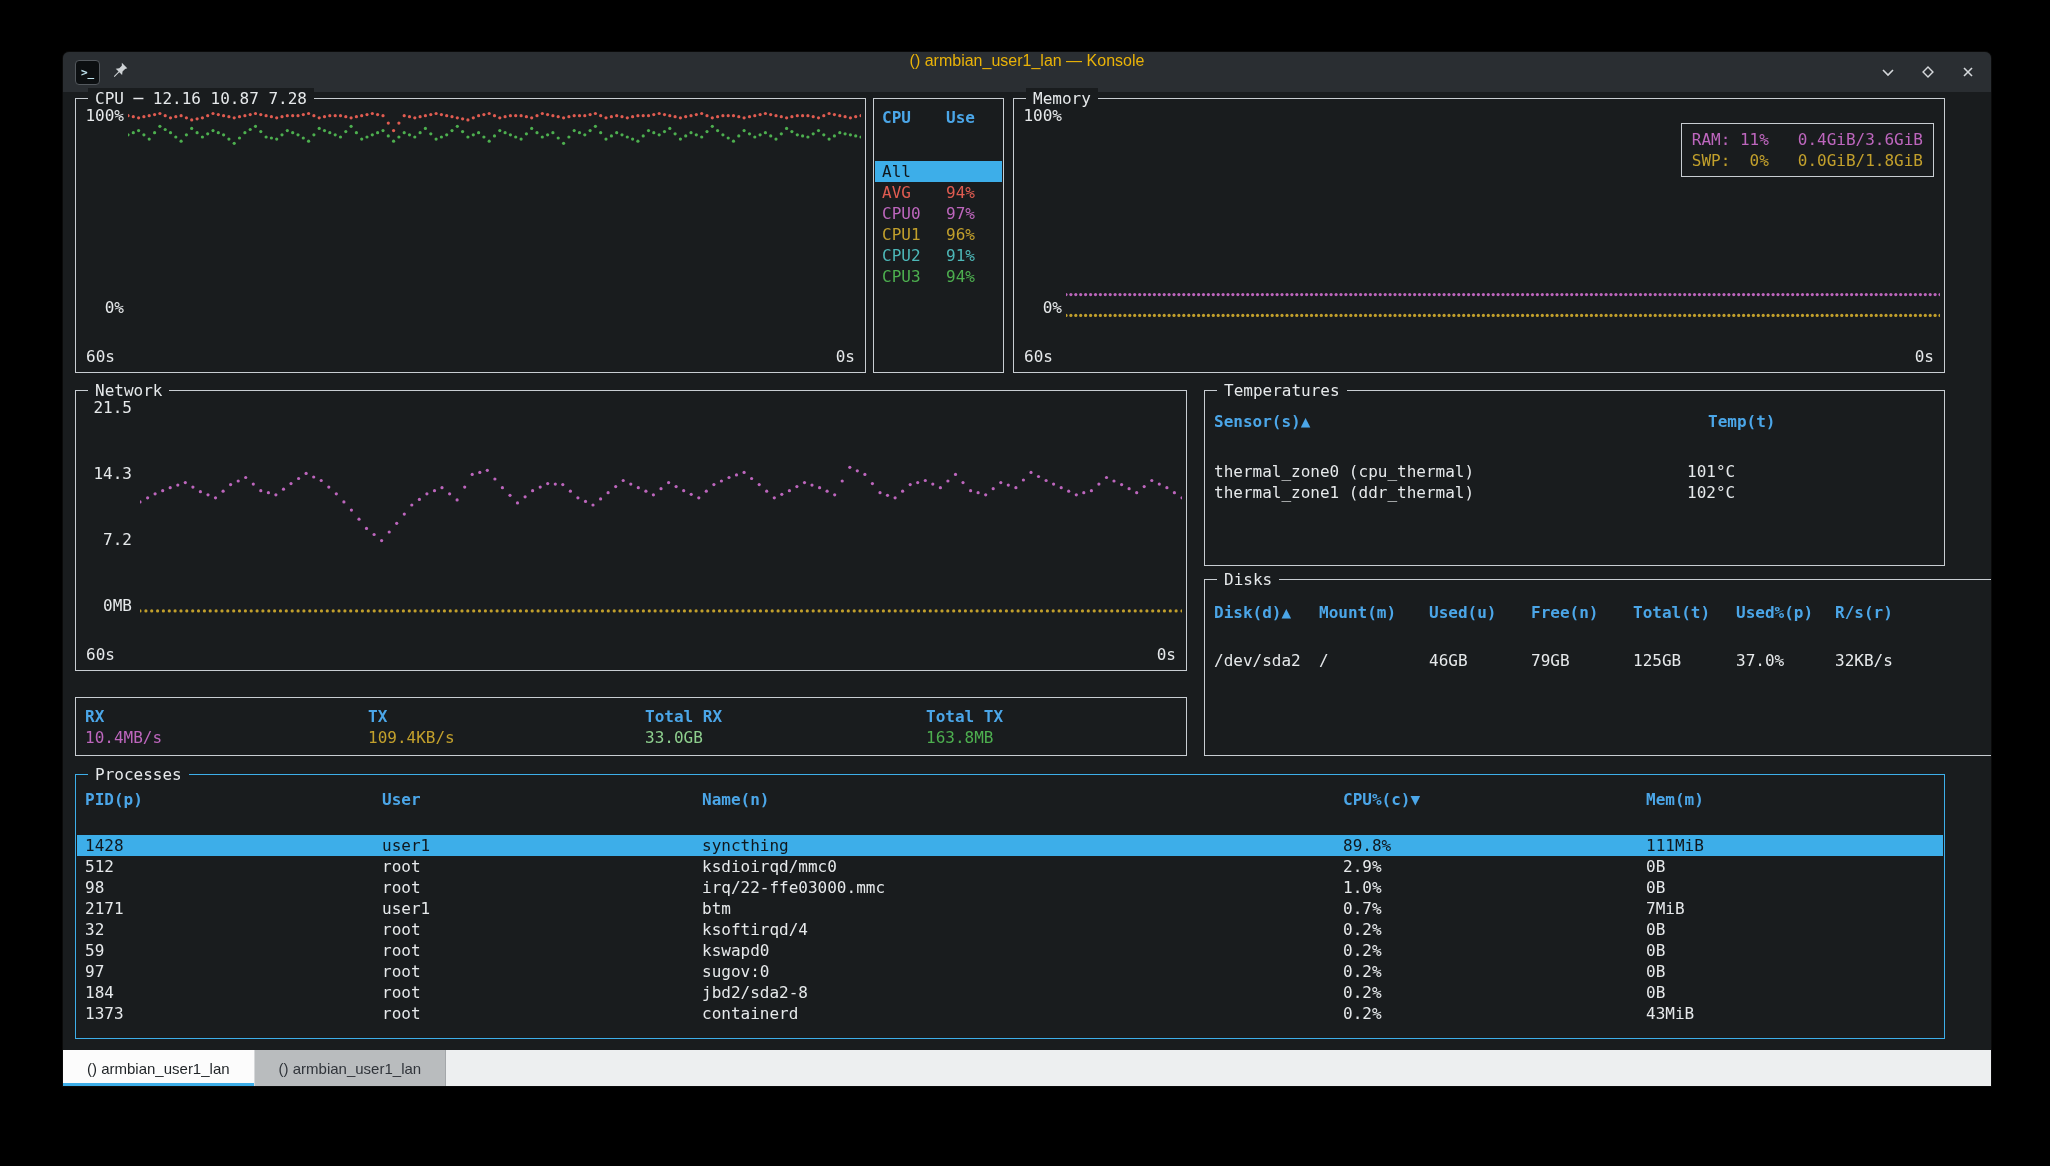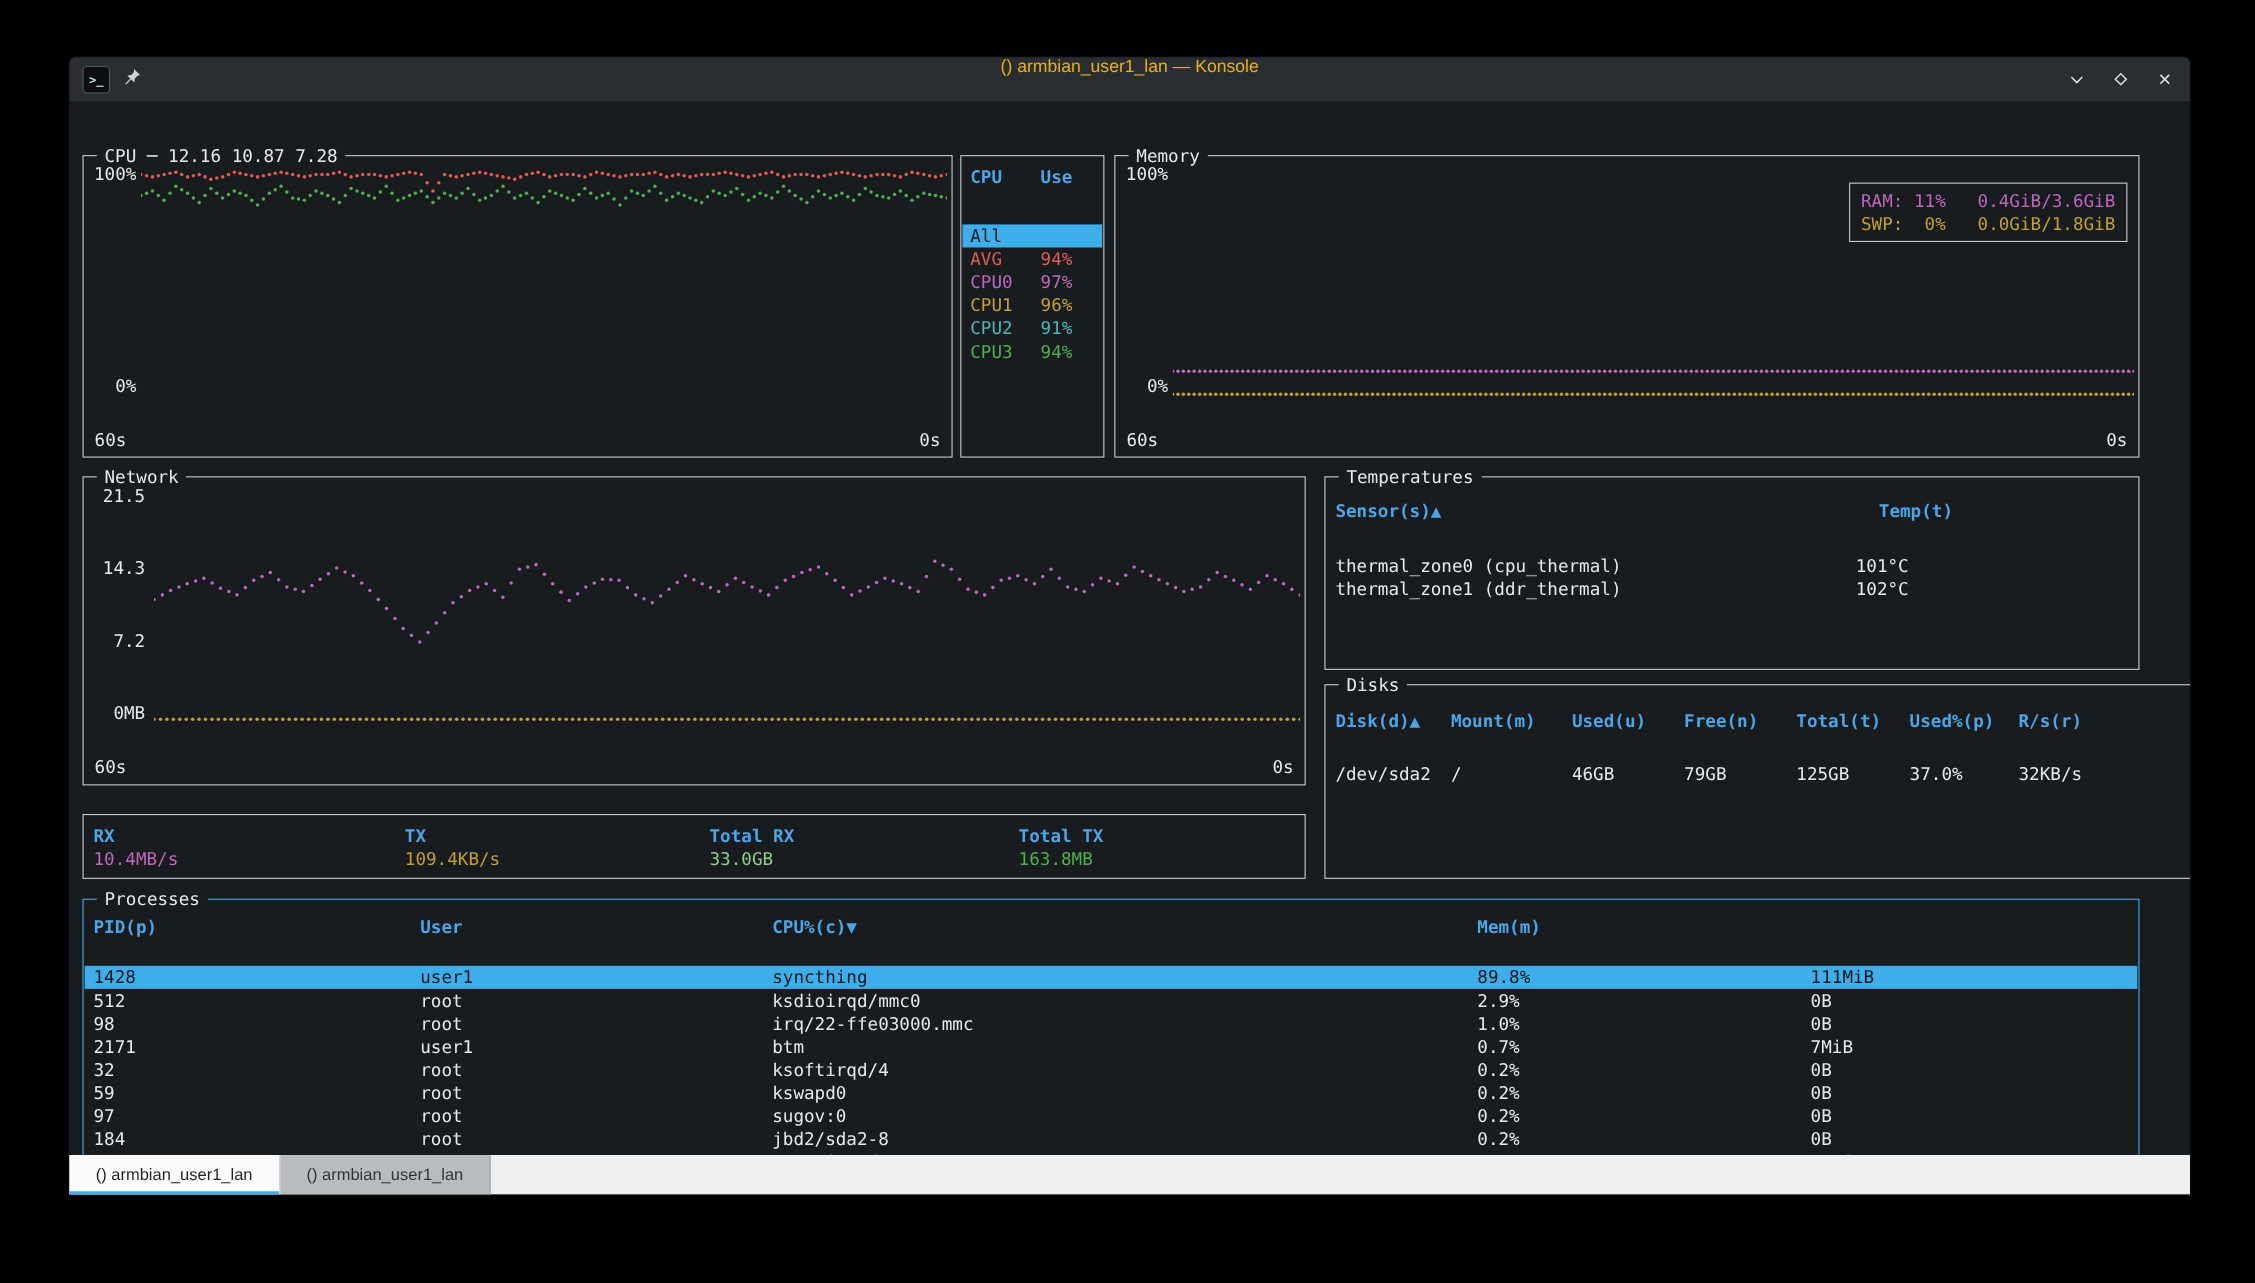--- a/index.html
+++ b/index.html
@@ -17,21 +17,21 @@
   .titlebar{position:absolute;left:0;top:0;width:100%;height:40px;background:#2a2e32;}
   .titlebar .title{position:absolute;left:0;right:0;top:0;height:40px;line-height:40px;text-align:center;
           color:#eab308;font:16px "Liberation Sans",sans-serif;}
   .tb-left{position:absolute;left:12px;top:0;height:40px;display:flex;align-items:center;gap:10px;}
   .konsole-ic{width:25px;height:25px;background:#0c0f11;border:1px solid #53585d;border-radius:4px;
           color:#bfe3ee;font:bold 11px "DejaVu Sans Mono",monospace;display:flex;align-items:center;justify-content:center;}
   .tb-right{position:absolute;right:10px;top:0;height:40px;display:flex;align-items:center;gap:14px;}
   .wbtn{width:26px;height:26px;display:flex;align-items:center;justify-content:center;cursor:default;}
   
   .terminal{position:absolute;left:0;top:40px;width:1928px;height:958px;background:var(--bg);
-          font-size:16px;line-height:21px;color:var(--fg);margin-top:43px;}
+          font-size:16px;line-height:21px;color:var(--fg);}
   .panel{position:absolute;border:1px solid var(--border);background:var(--bg);}
   .panel.sel-border{border-color:var(--accent);}
   .ptitle{position:absolute;top:-11px;left:12px;background:var(--bg);padding:0 7px;white-space:pre;color:var(--fg);}
   .ylabs{position:absolute;display:flex;flex-direction:column;justify-content:space-between;
           text-align:right;}
   .graph{position:absolute;overflow:hidden;}
   .tlab-l{position:absolute;left:10px;bottom:5px;}
   .tlab-r{position:absolute;right:10px;bottom:5px;}
   .hb{color:var(--blue);font-weight:bold;}
   .red{color:var(--red);} .purple{color:var(--purple);} .yellow{color:var(--yellow);}
@@ -1191,20 +1191,21 @@
           <span class="pgreen">33.0GB</span>
           <span class="green">163.8MB</span>
         </div>
       </div>
 
       <div class="panel sel-border" style="left:12px;top:682px;width:1870px;height:265px;">
         <span class="ptitle">Processes</span>
         <div class="prc-grid prc-head">
           <span class="hb">PID(p)</span>
           <span class="hb">User</span>
+          <span class="hb">Name(n)</span>
           <span class="hb">CPU%(c)▼</span>
           <span class="hb">Mem(m)</span>
         </div>
         <div class="prc-rows">
           <div class="prc-grid prow sel">
             <span>1428</span>
               <span>user1</span>
               <span>syncthing</span>
               <span>89.8%</span>
               <span>111MiB</span>

